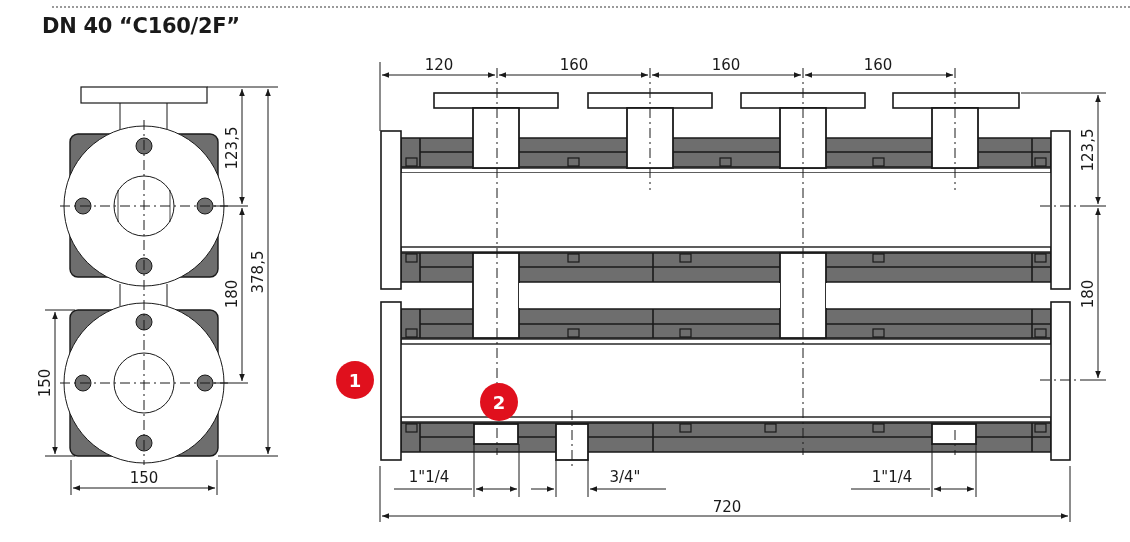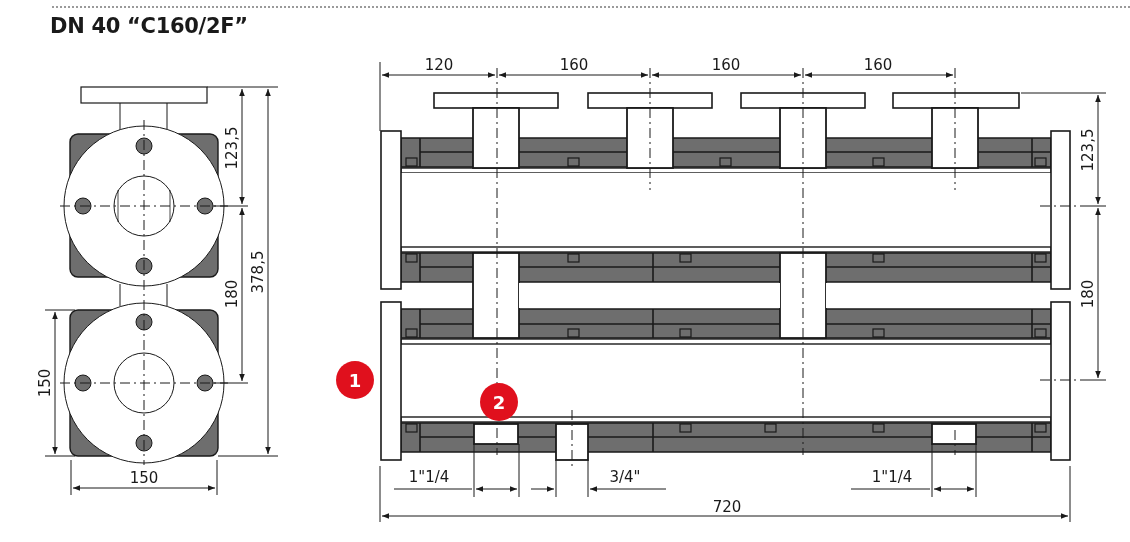--- a/index.html
+++ b/index.html
@@ -1,18 +1,18 @@
 <!DOCTYPE html>
 <html><head>
 <meta charset="utf-8">
 <style>
   html, body { margin: 0; padding: 0; background: #ffffff; }
   body { width: 1130px; height: 542px; position: relative; overflow: hidden; font-family: "DejaVu Sans", sans-serif; }
   .topline { position: absolute; left: 52px; top: 6px; width: 1078px; height: 0; border-top: 2px dotted #9a9a9a; }
-  .title { position: absolute; left: 50px; top: 14px; font-family: "DejaVu Sans", sans-serif; font-weight: bold; font-size: 21px; color: #1a1a1a; letter-spacing: -0.3px; }
+  .title { position: absolute; left: 42px; top: 14px; font-family: "DejaVu Sans", sans-serif; font-weight: bold; font-size: 21px; color: #1a1a1a; letter-spacing: -0.3px; }
   svg { position: absolute; left: 0; top: 0; }
   .dim { font-family: "DejaVu Sans", sans-serif; font-size: 15px; fill: #1a1a1a; }
   .badge { position: absolute; width: 38px; height: 38px; border-radius: 50%; background: #e0101d; color: #fff; font-family: "DejaVu Sans", sans-serif; font-weight: bold; font-size: 18px; display: flex; align-items: center; justify-content: center; }
 </style>
 </head>
 <body>
 
 <div class="topline"></div>
 <div class="title">DN 40 “C160/2F”</div>
 

